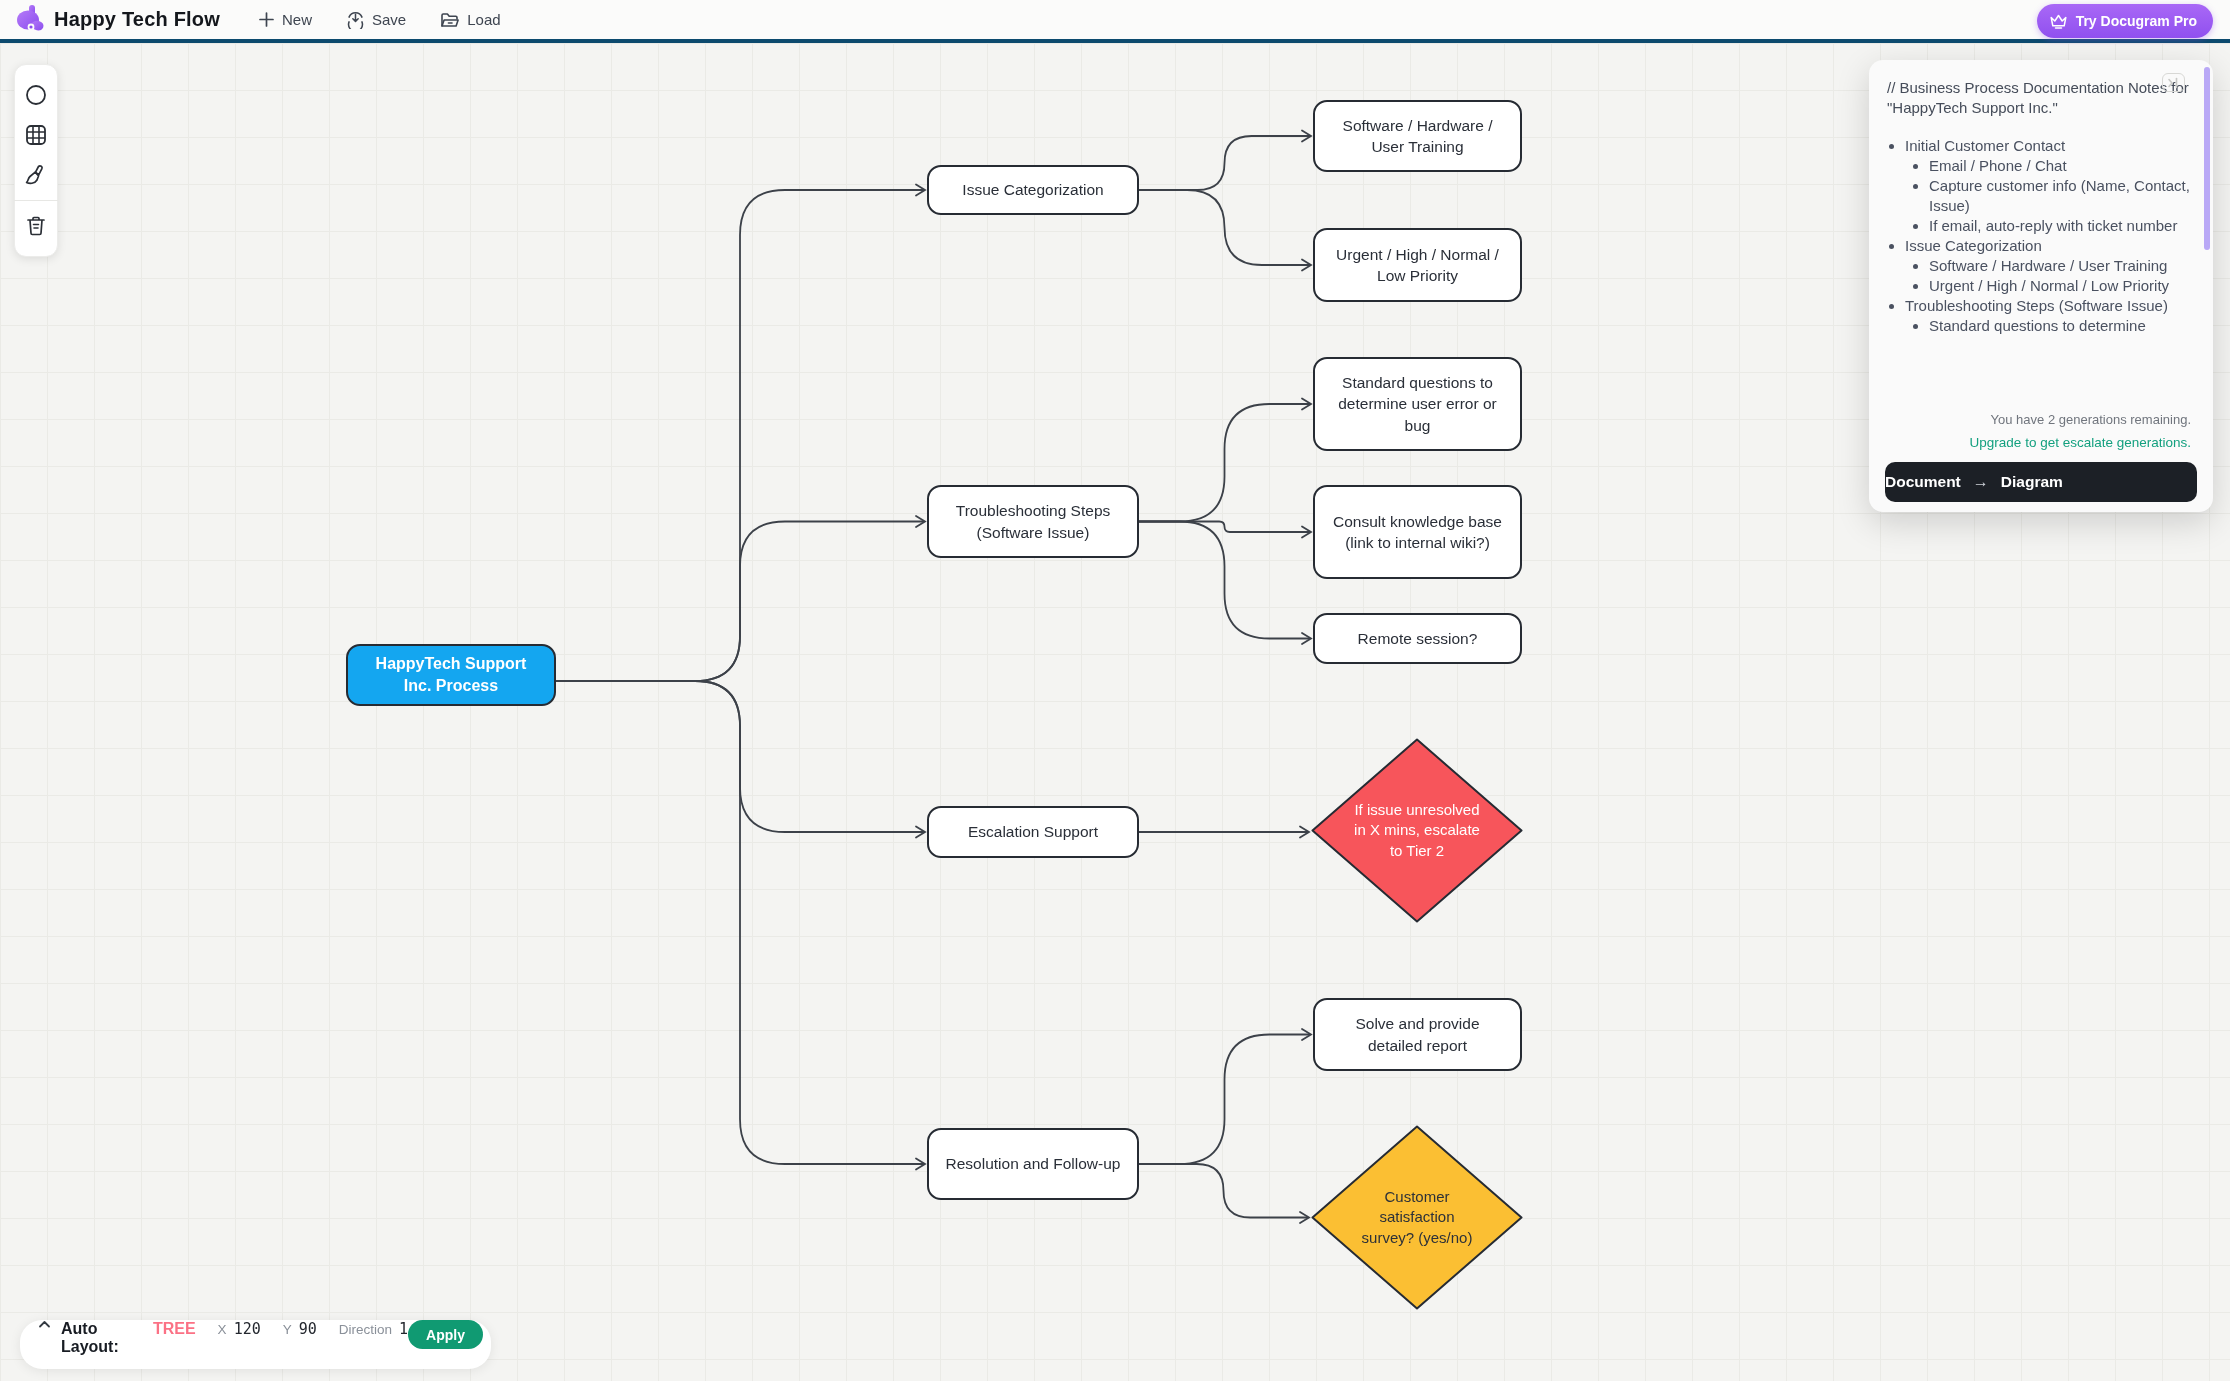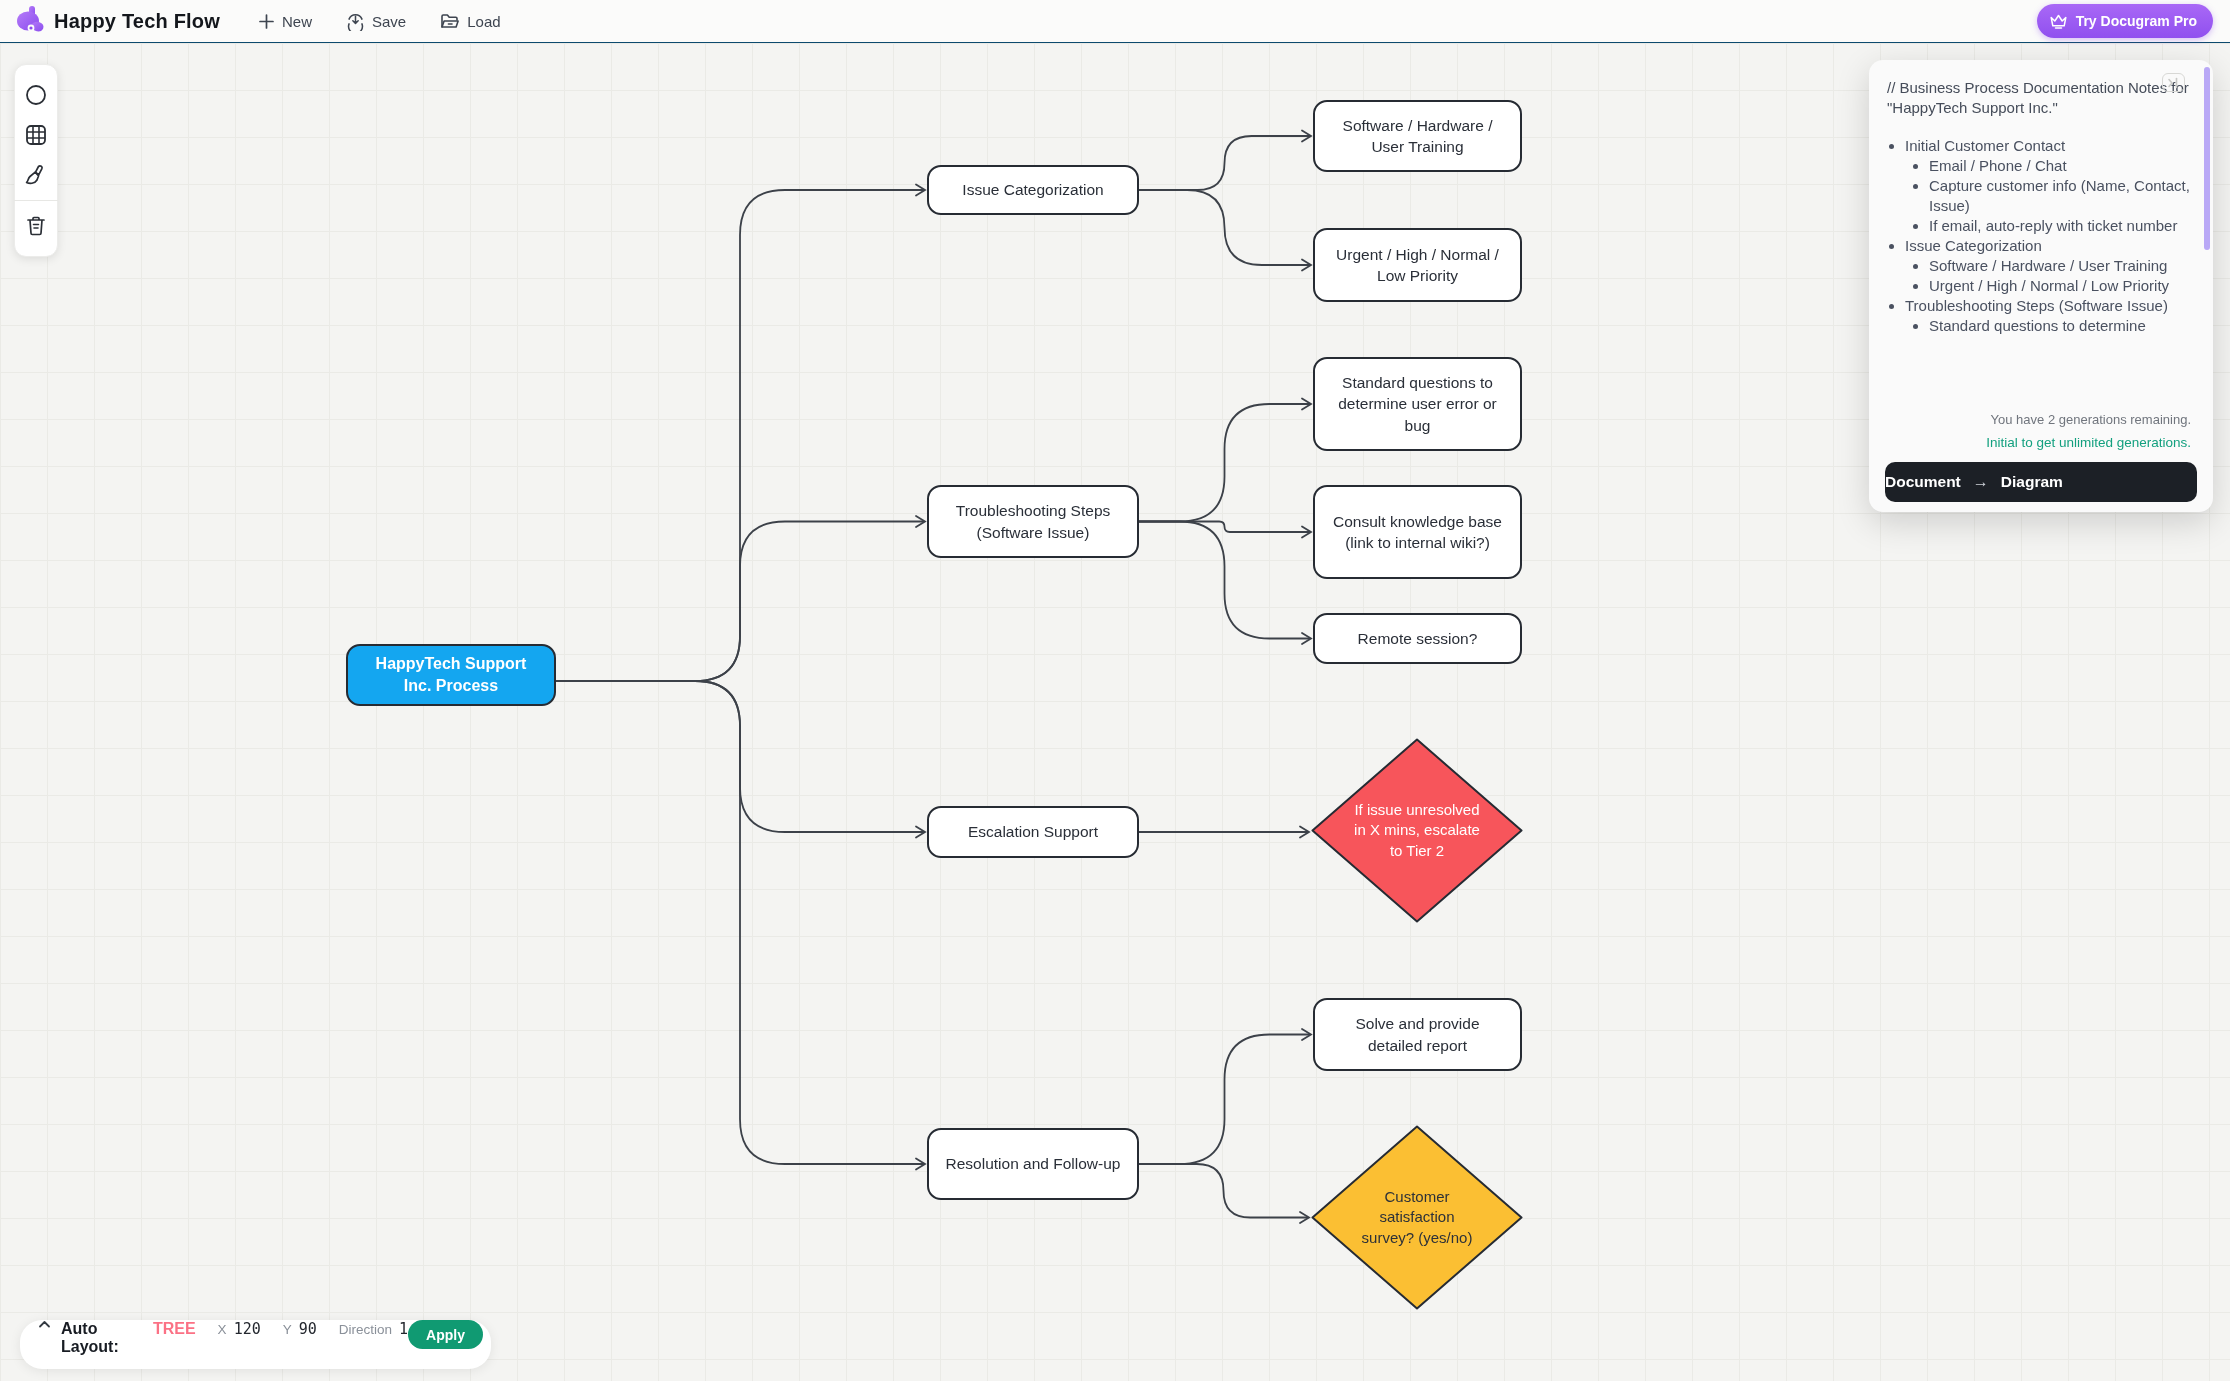--- a/index.html
+++ b/index.html
@@ -1,21 +1,21 @@
 <!DOCTYPE html>
 <html><head>
 <meta charset="utf-8">
 <style>
   * { margin:0; padding:0; box-sizing:border-box; }
   html,body { width:2230px; height:1381px; overflow:hidden;
     font-family:"Liberation Sans", sans-serif; background:#f4f4f2; }
 
   
   .header { position:absolute; left:0; top:0; width:2230px; height:43px;
-    background:#fbfbfa; border-bottom:1px solid #0c4a6e; display:flex;
+    background:#fbfbfa; border-bottom:4px solid #0c4a6e; display:flex;
     align-items:center; z-index:50; }
   .logo { width:30px; height:32px; margin-left:16px; }
   .app-title { font-size:20px; font-weight:700; color:#14171c; margin-left:8px; letter-spacing:.2px; }
   .hbtn { display:flex; align-items:center; gap:7px; color:#3e4550; font-size:15px;
     margin-left:34px; cursor:pointer; background:none; border:none; font-family:inherit; }
   .hbtn svg { display:block; }
   .pro-btn { position:absolute; right:17px; top:4px; height:34px; padding:0 16px 0 12px;
     border:none; border-radius:17px; display:flex; align-items:center; gap:8px;
     background:linear-gradient(180deg,#a968f6,#9050ef); color:#fff; font-weight:700;
     font-size:14px; font-family:inherit; cursor:pointer; box-shadow:0 2px 6px rgba(144,80,239,.35); }
@@ -268,21 +268,21 @@
             <li>Software / Hardware / User Training</li>
             <li>Urgent / High / Normal / Low Priority</li>
           </ul></li>
         <li>Troubleshooting Steps (Software Issue)<ul>
             <li>Standard questions to determine</li>
           </ul></li>
       </ul>
   </div>
   <div class="panel-fade"></div>
   <div class="gen-note">You have 2 generations remaining.</div>
-  <a class="upgrade-link">Initial to get unlimited generations.</a>
+  <a class="upgrade-link">Upgrade to get escalate generations.</a>
   <button class="cta-btn">
     <span>Document</span>
     <span class="cta-arrow">→</span>
     <span>Diagram</span>
   </button>
   <button class="collapse-btn">
     <svg width="15" height="12" viewBox="0 0 15 12">
       <path d="M3 2.5 6 6 3 9.5" fill="none" stroke="#c9c9c6" stroke-width="1.6" stroke-linecap="round" stroke-linejoin="round"></path>
       <path d="M10.5 1.5v9" stroke="#c9c9c6" stroke-width="1.6" stroke-linecap="round"></path>
     </svg>

